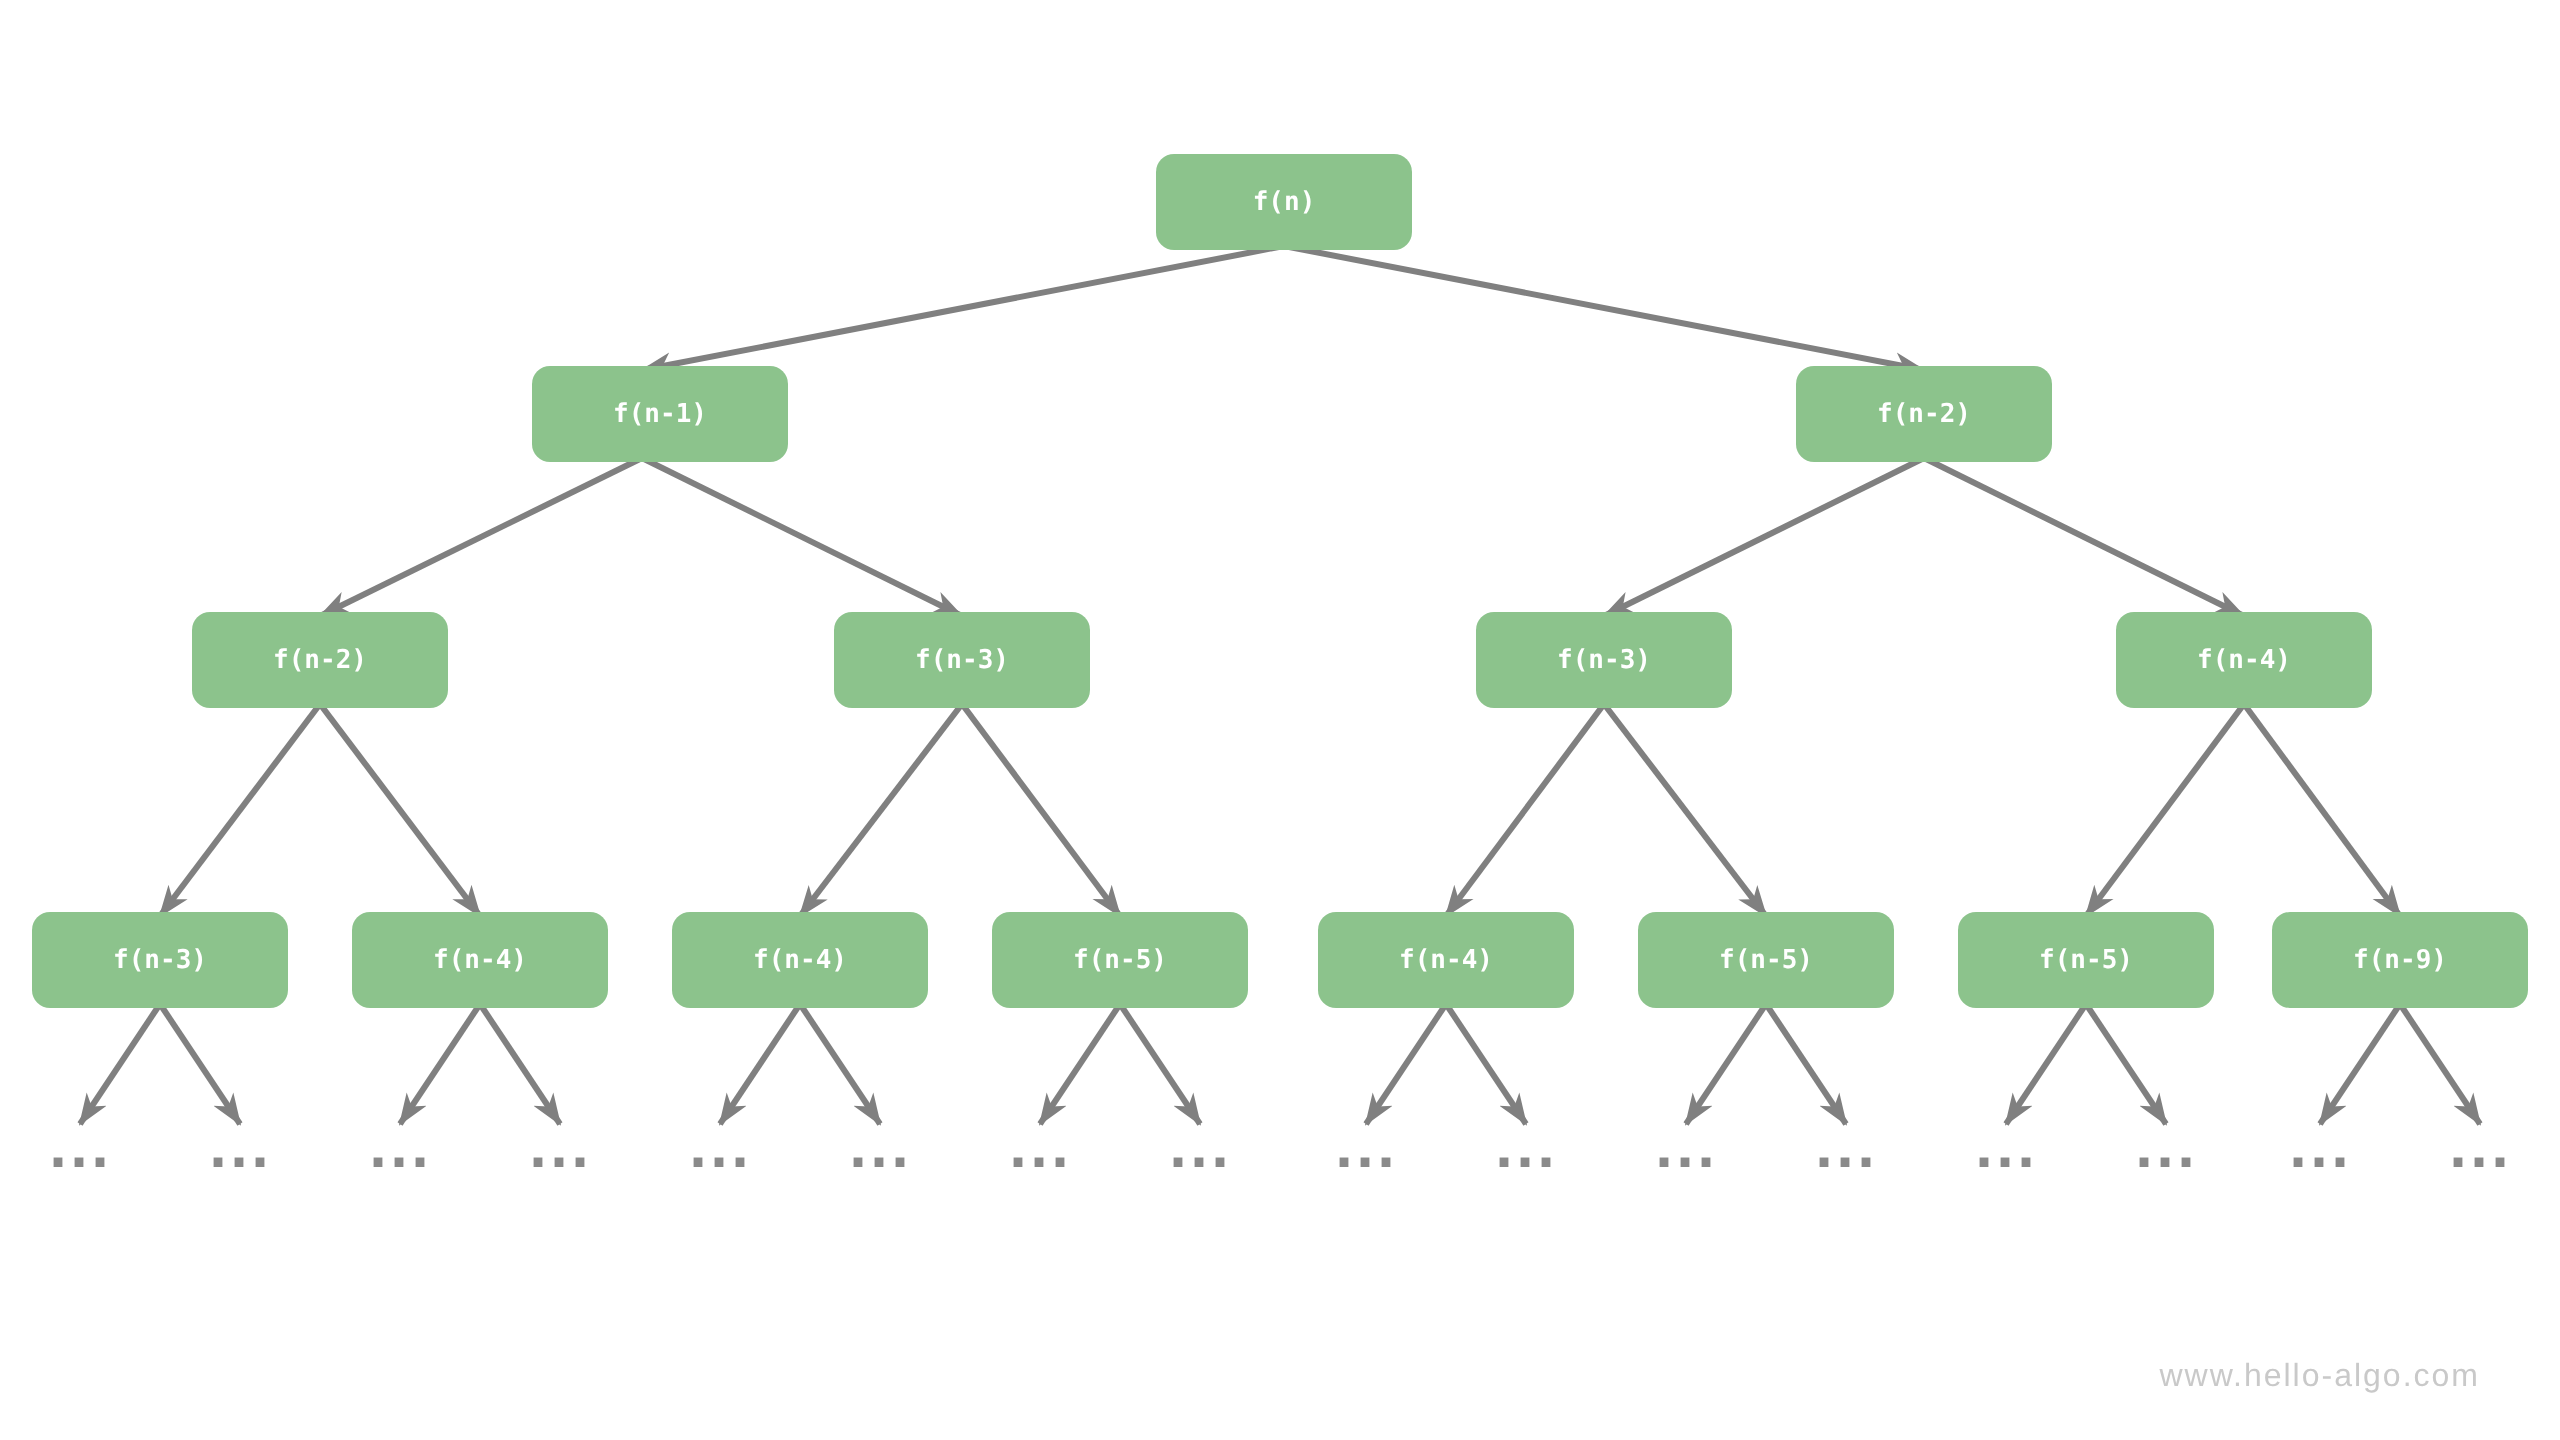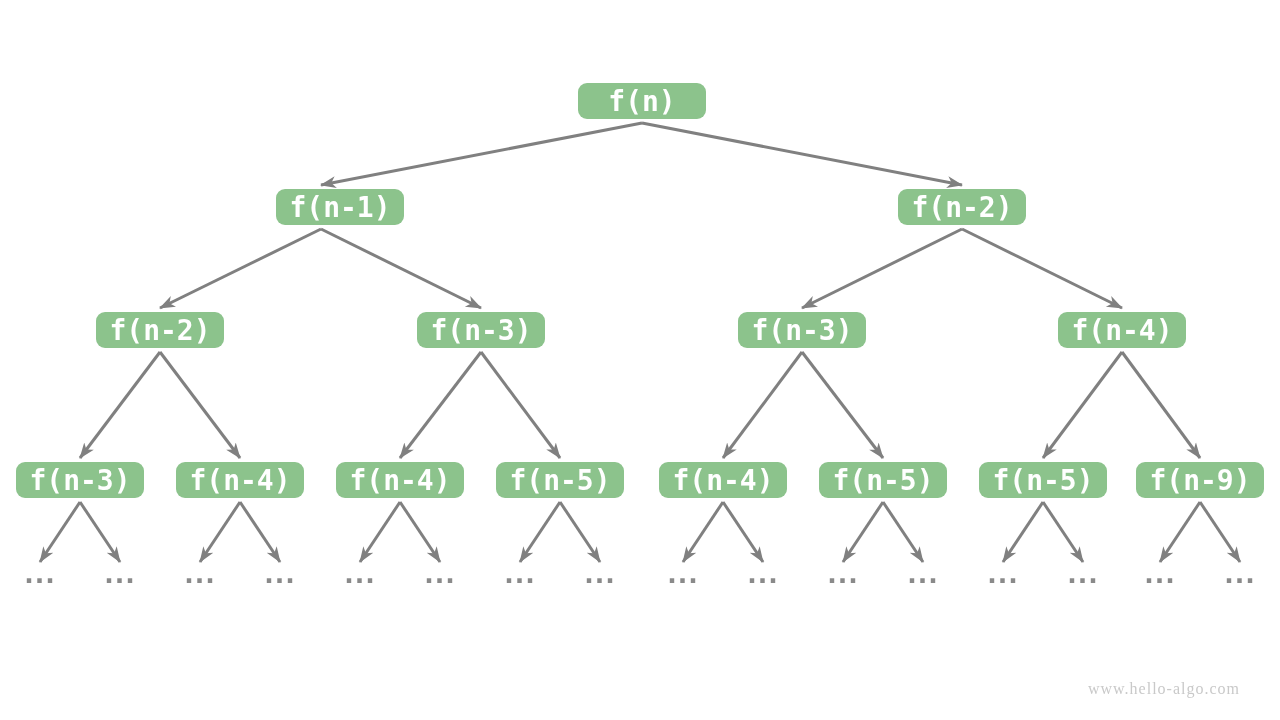--- a/index.html
+++ b/index.html
@@ -21,26 +21,26 @@
     left: 0; top: 0;
     width: 1280px; height: 720px;
   }
   #edge-layer line {
     stroke: var(--edge, #808080);
     stroke-width: 3px;
   }
   .node {
     position: absolute;
     width: 128px;
-    height: 36px;
+    height: 48px;
     border-radius: 9px;
     background: var(--node-fill, #8CC38C);
     color: var(--node-text, #ffffff);
     font-weight: bold;
-    font-size: 28px;
+    font-size: 13px;
     display: flex;
     align-items: center;
     justify-content: center;
     transform: translate(-50%, -50%);
     white-space: nowrap;
   }
   .leaf {
     position: absolute;
     width: 60px;
     height: 24px;
@@ -50,21 +50,21 @@
     color: var(--ellipsis, #8A8A8A);
     font-family: "DejaVu Sans", sans-serif;
     font-weight: bold;
     font-size: 25px;
     letter-spacing: 1px;
   }
   .watermark {
     position: absolute;
     right: 40px;
     bottom: 22px;
-    font-family: Liberation Serif, serif;
+    font-family: Liberation Sans, sans-serif;
     font-size: 16px;
     color: var(--watermark, #C9C9C9);
     letter-spacing: 1px;
   }
 </style>
 </head>
 <body>
 
 <div class="canvas">
 
@@ -101,21 +101,21 @@
       <line x1="883" y1="502" x2="843" y2="562" marker-end="url(#arrowhead)"></line>
       <line x1="883" y1="502" x2="923" y2="562" marker-end="url(#arrowhead)"></line>
       <line x1="1043" y1="502" x2="1003" y2="562" marker-end="url(#arrowhead)"></line>
       <line x1="1043" y1="502" x2="1083" y2="562" marker-end="url(#arrowhead)"></line>
       <line x1="1200" y1="502" x2="1160" y2="562" marker-end="url(#arrowhead)"></line>
       <line x1="1200" y1="502" x2="1240" y2="562" marker-end="url(#arrowhead)"></line>
     </svg>
 
   <div id="node-layer">
       <div class="node" style="left: 642px; top: 101px;">f(n)</div>
-      <div class="node" style="left: 340px; top: 207px;">f(n-1)</div>
+      <div class="node" style="left: 330px; top: 207px;">f(n-1)</div>
       <div class="node" style="left: 962px; top: 207px;">f(n-2)</div>
       <div class="node" style="left: 160px; top: 330px;">f(n-2)</div>
       <div class="node" style="left: 481px; top: 330px;">f(n-3)</div>
       <div class="node" style="left: 802px; top: 330px;">f(n-3)</div>
       <div class="node" style="left: 1122px; top: 330px;">f(n-4)</div>
       <div class="node" style="left: 80px; top: 480px;">f(n-3)</div>
       <div class="node" style="left: 240px; top: 480px;">f(n-4)</div>
       <div class="node" style="left: 400px; top: 480px;">f(n-4)</div>
       <div class="node" style="left: 560px; top: 480px;">f(n-5)</div>
       <div class="node" style="left: 723px; top: 480px;">f(n-4)</div>

